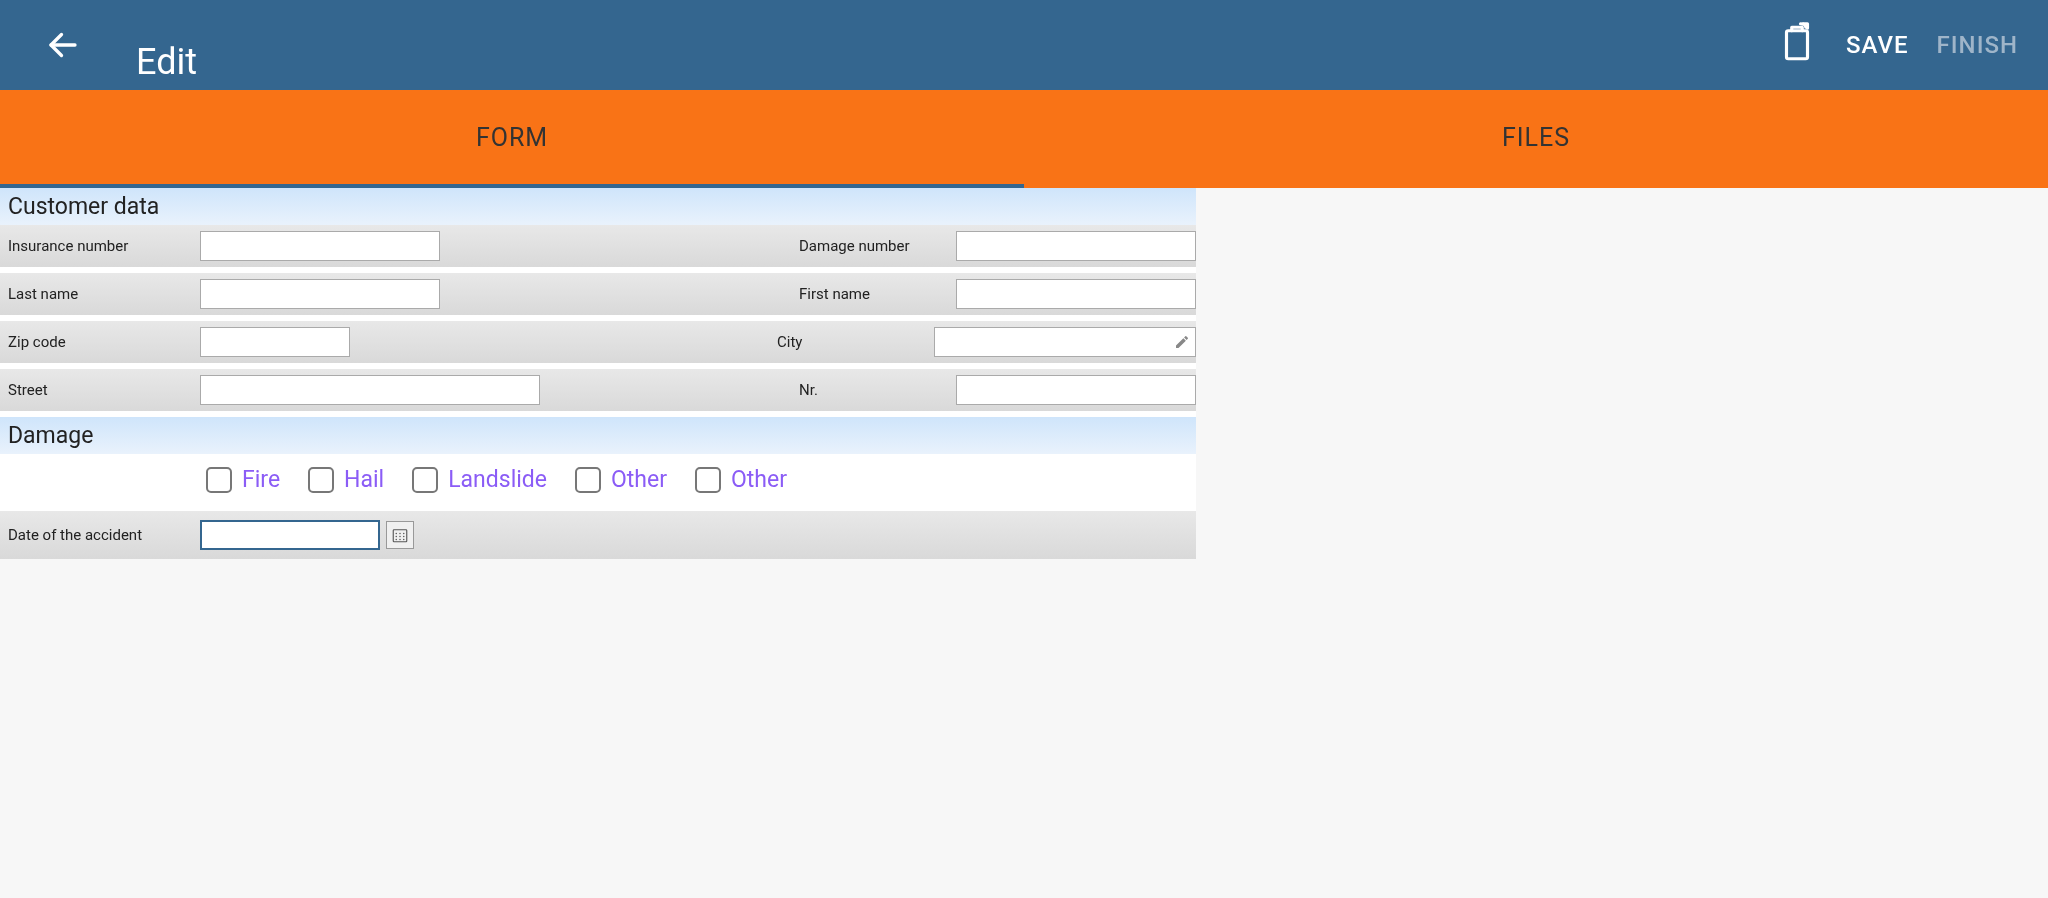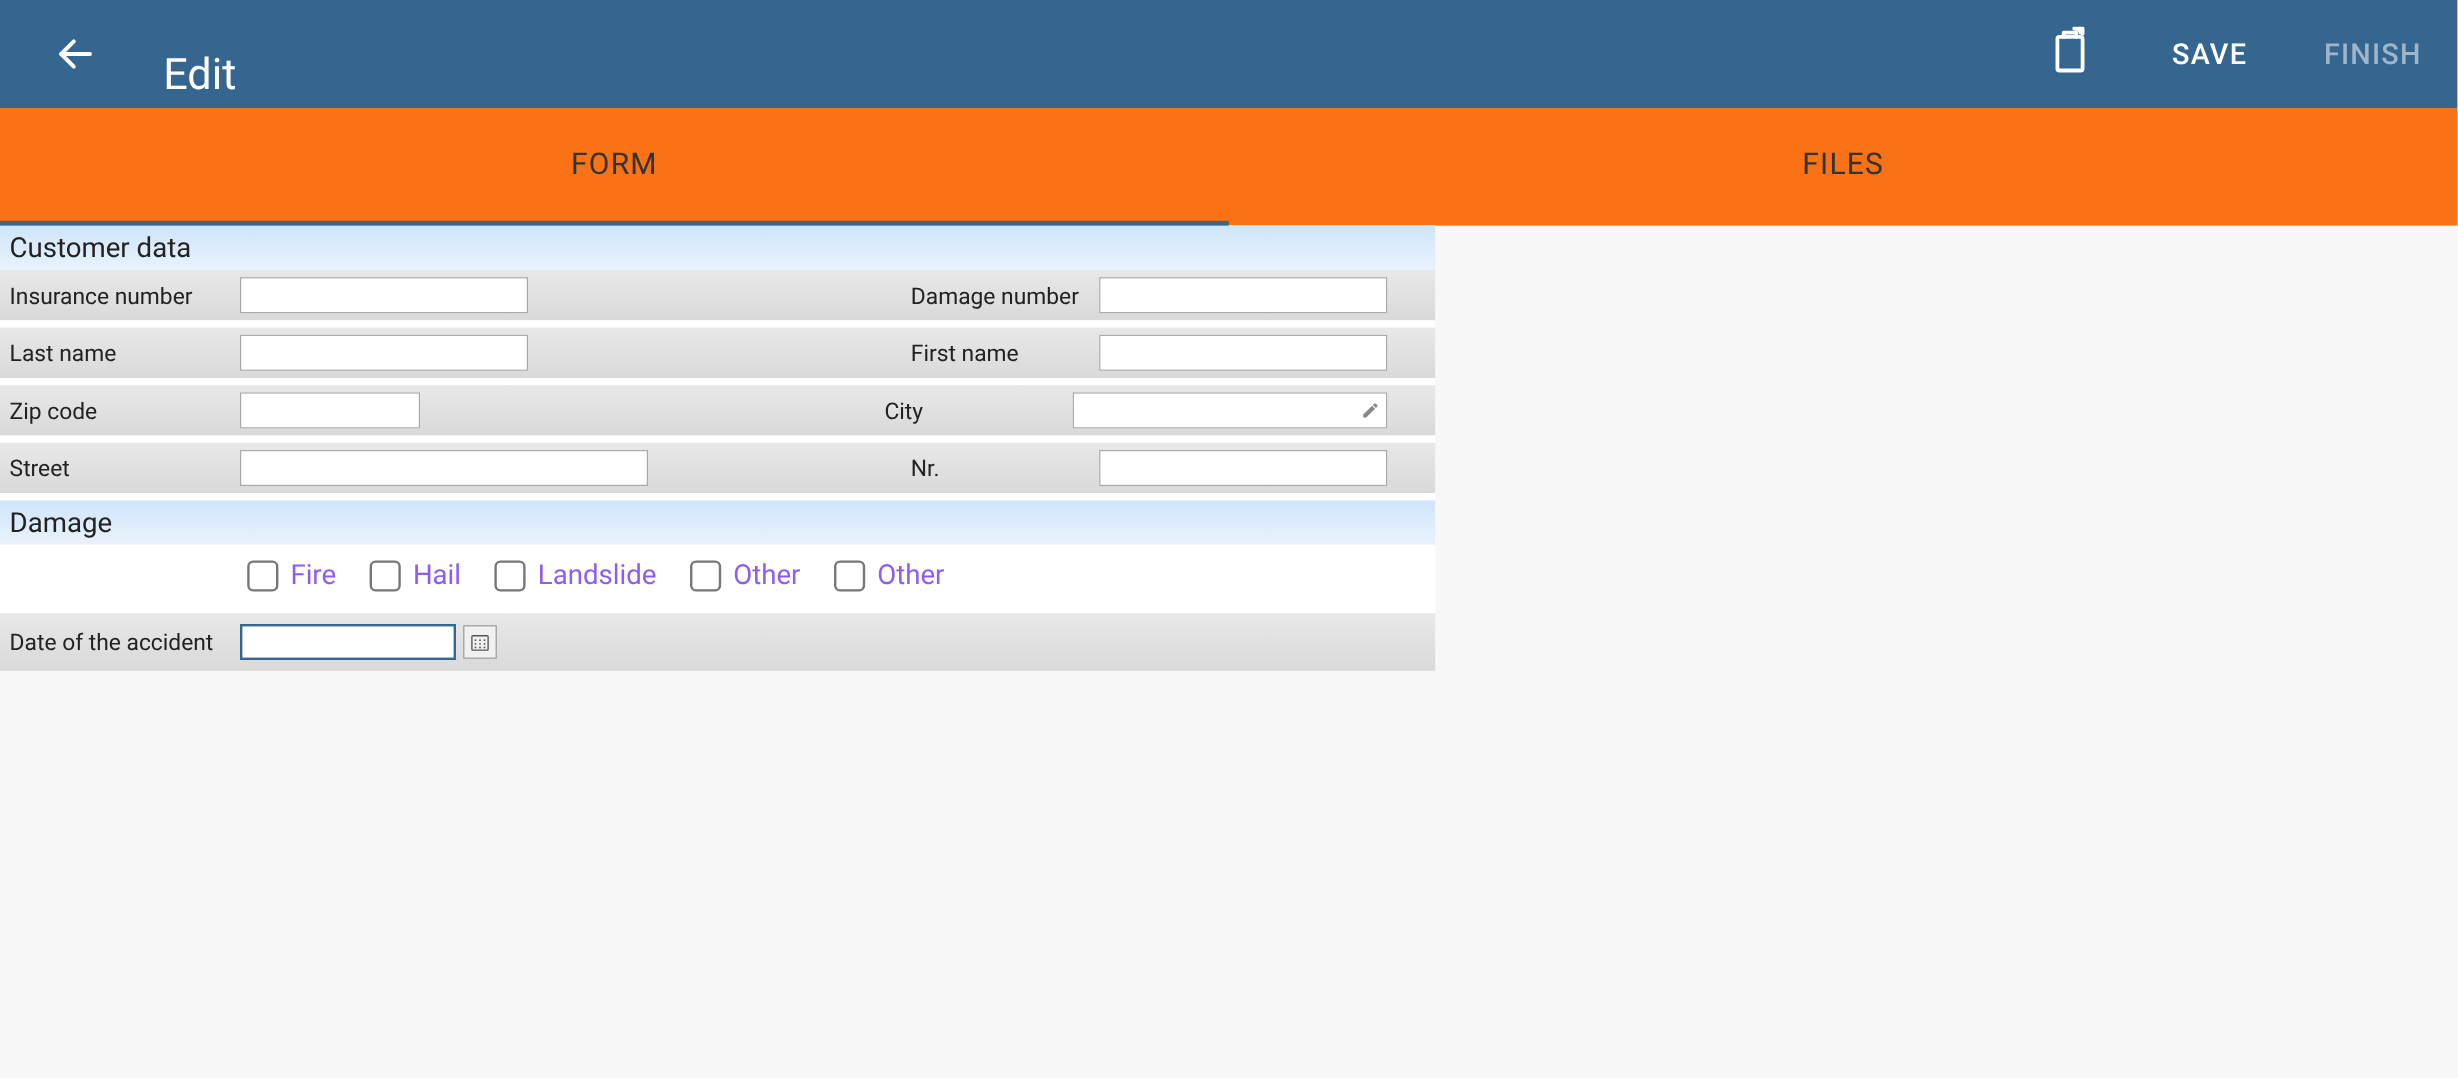--- a/index.html
+++ b/index.html
@@ -34,21 +34,21 @@
     }
     .app-title {
       font-size: 36px;
       font-weight: 400;
       flex: 1;
       margin-top: 33px;
     }
     .app-actions {
       display: flex;
       align-items: center;
-      gap: 64px;
+      gap: 28px;
     }
     .clipboard-icon {
       width: 42px;
       height: 42px;
       cursor: pointer;
     }
     .action-text {
       font-size: 24px;
       letter-spacing: 1px;
       font-weight: 500;
@@ -98,21 +98,21 @@
       display: flex;
       background: linear-gradient(to bottom, #e8e8e8, #d9d9d9);
       min-height: 48px;
       align-items: center;
       border-bottom: 6px solid #fff;
     }
     .form-row:last-of-type {
       border-bottom: none;
     }
     .label {
-      font-size: 19px;
+      font-size: 15px;
       color: #222;
       padding-left: 8px;
     }
     .label-col-1 {
       width: 200px;
       flex-shrink: 0;
     }
     .label-col-2 {
       width: 165px;
       flex-shrink: 0;
@@ -136,21 +136,20 @@
     }
     .input-narrow {
       width: 150px;
     }
     .input-right {
       width: 240px;
     }
     .right-block {
       display: flex;
       align-items: center;
-      margin-right: 40px;
     }
     .city-wrap {
       position: relative;
       display: flex;
       align-items: center;
       width: 262px;
     }
     .city-wrap input {
       width: 262px;
       padding-right: 30px;

